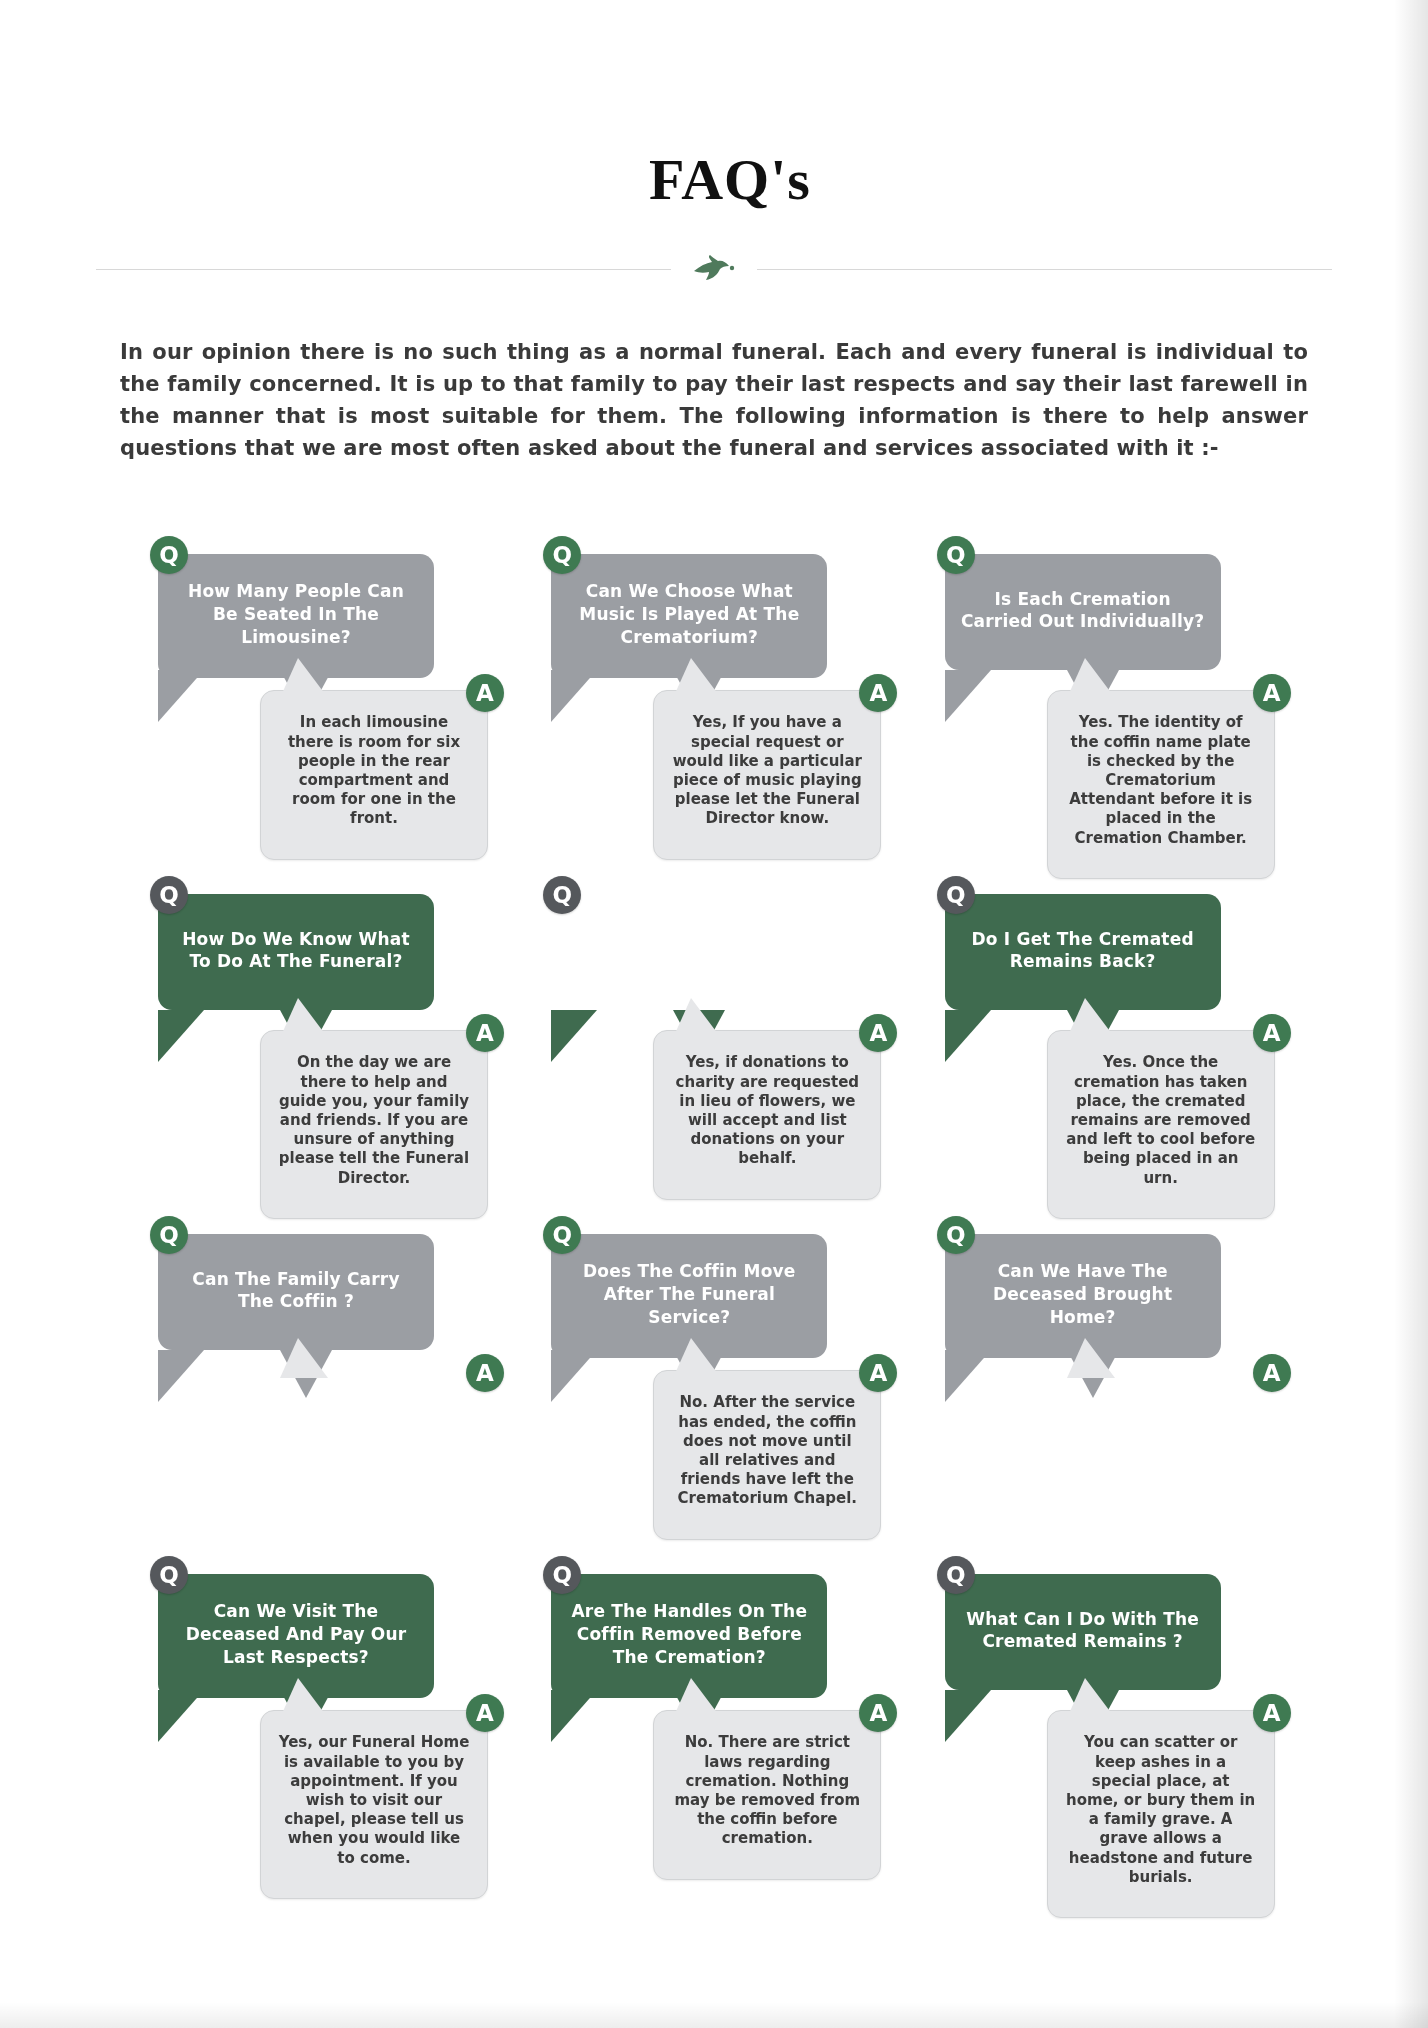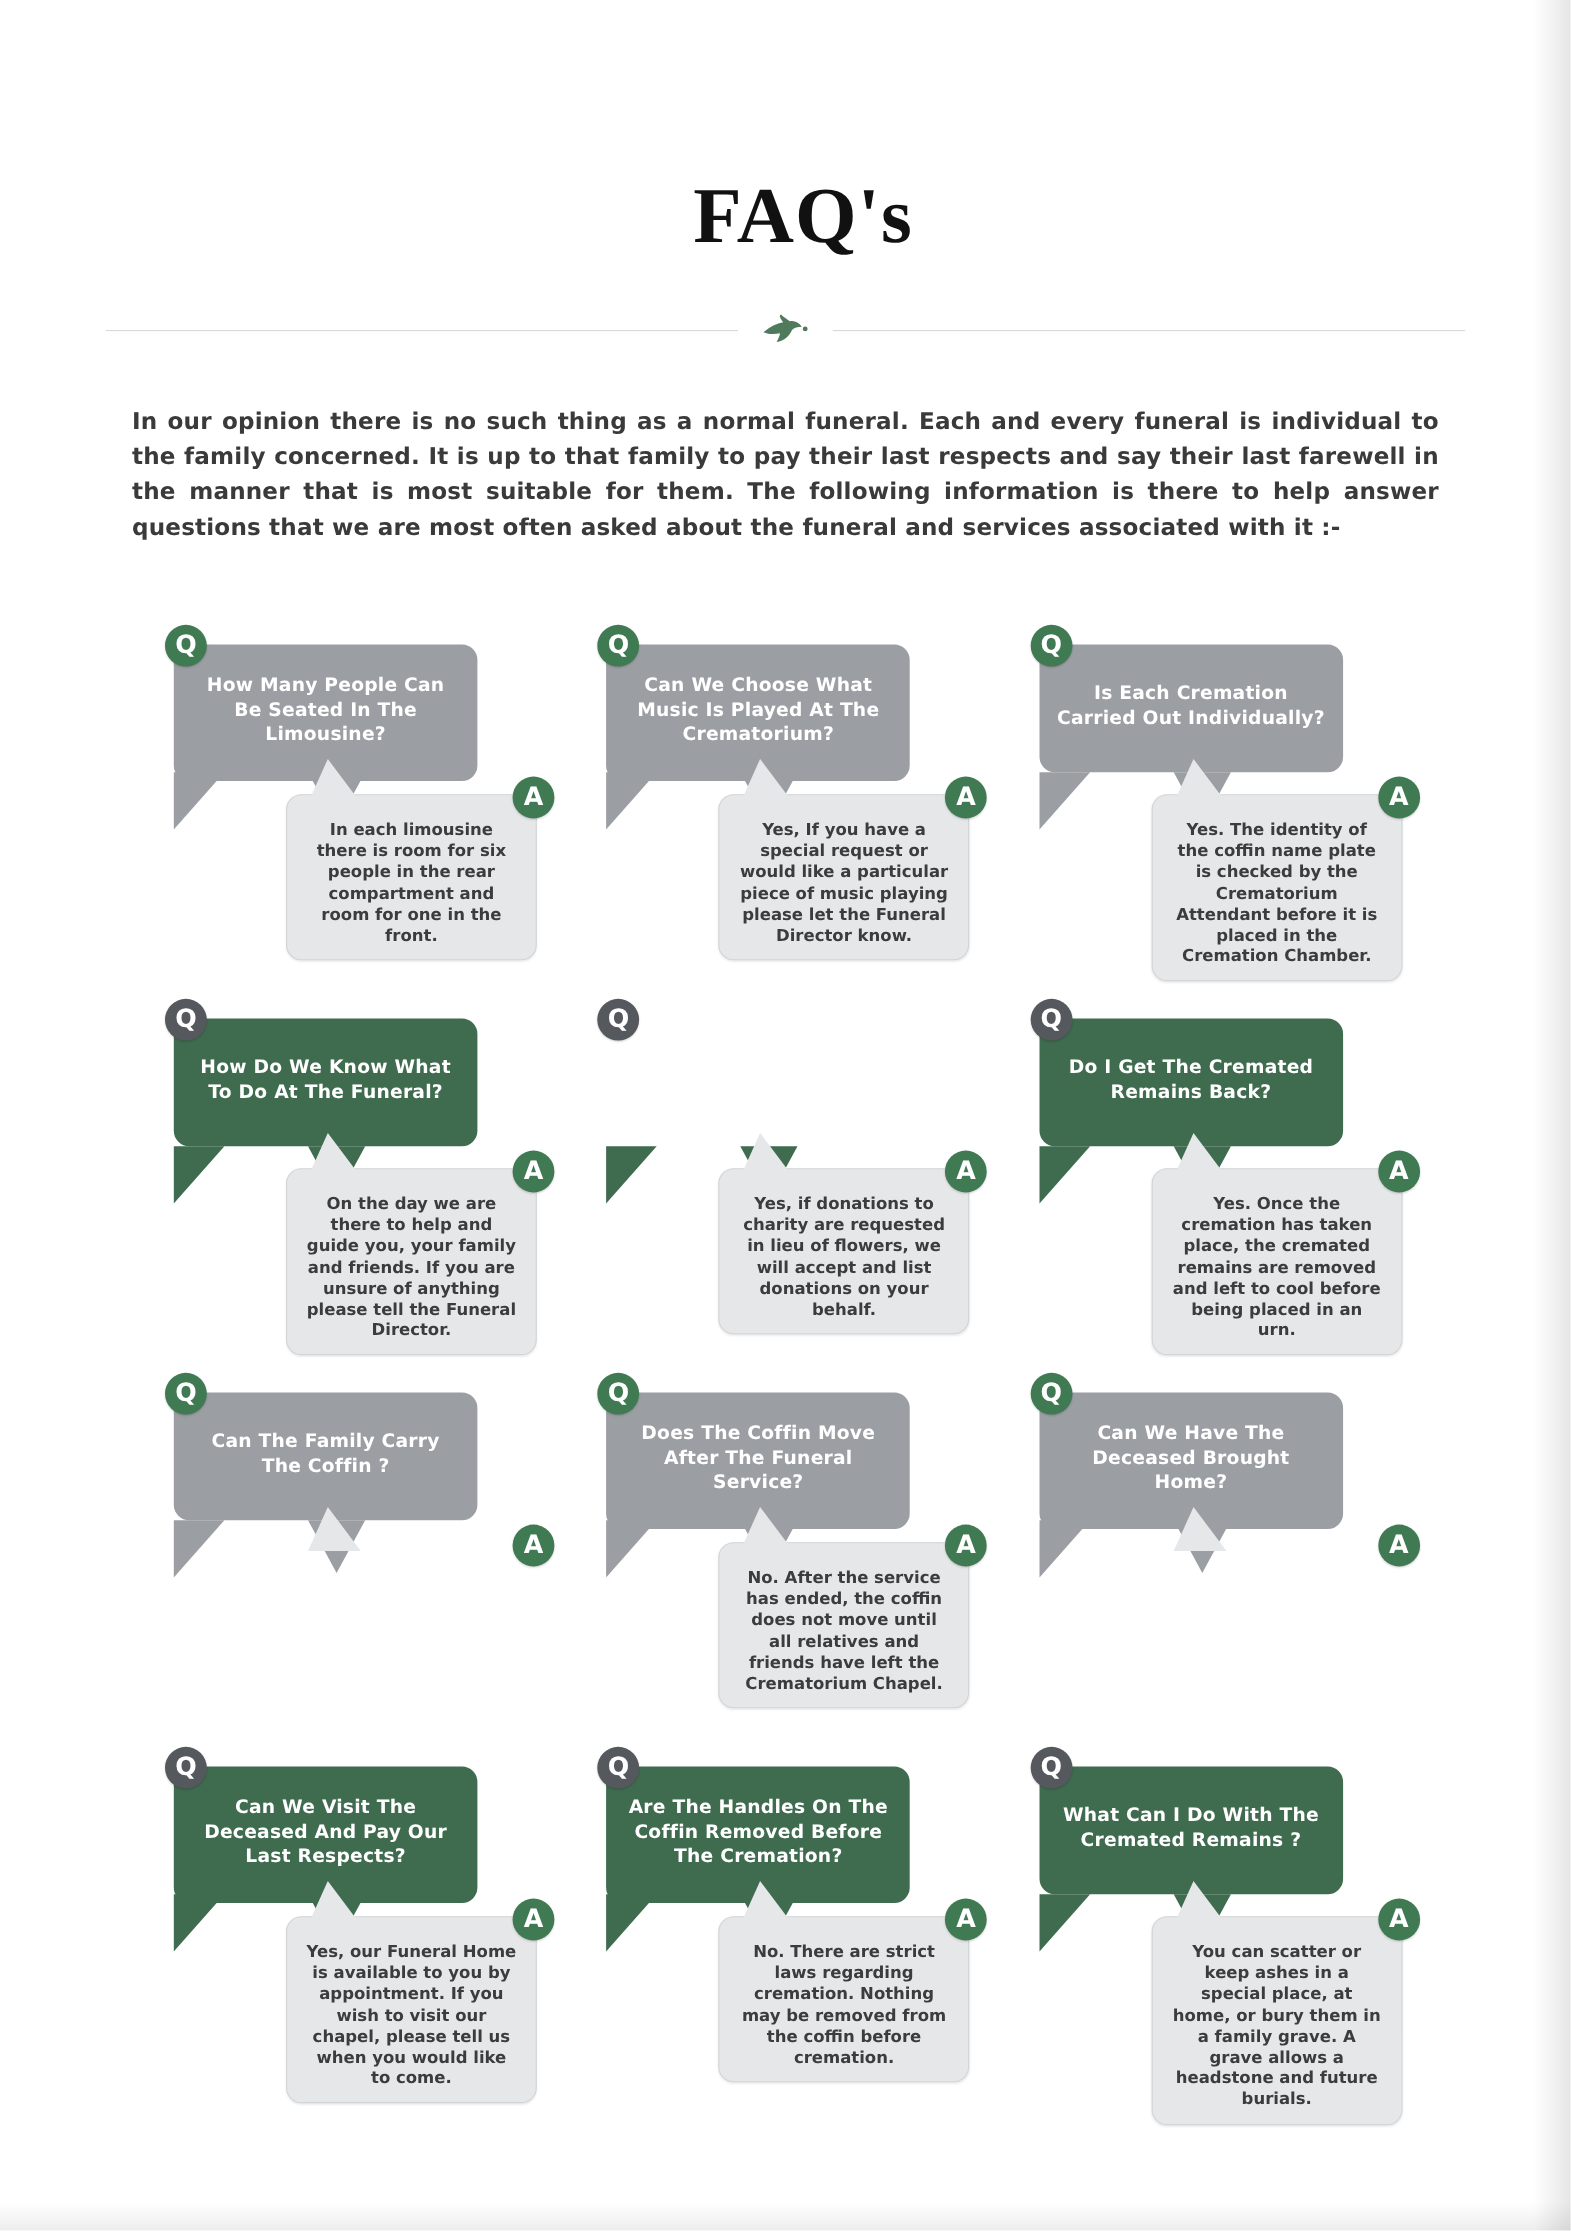--- a/index.html
+++ b/index.html
@@ -34,21 +34,21 @@
     width: 100%; height: 26px;
     background: linear-gradient(to bottom, rgba(0,0,0,0.0), rgba(0,0,0,0.07));
     pointer-events: none;
     z-index: 3;
   }
 
   
   .page-title {
     text-align: center;
     font-family: "Liberation Serif", serif;
-    font-size: 72px;
+    font-size: 58px;
     color: #111111;
     letter-spacing: 1px;
     padding-top: 112px;
     line-height: 1;
     margin-left: 32px;
   }
   .divider-wrap {
     position: relative;
     margin-top: 40px;
     height: 40px;
@@ -149,21 +149,21 @@
 
   
   .a-bubble {
     position: absolute;
     left: 110px;
     top: 158px;
     width: 228px;
     border-radius: 14px;
     background: #e6e7e9;
     border: 1px solid #d2d4d6;
-    padding: 22px 16px 12px 16px;
+    padding: 22px 16px 30px 16px;
     box-sizing: border-box;
     color: #3c3c3c;
     font-family: "DejaVu Sans", sans-serif;
     font-weight: 700;
     font-size: 15px;
     line-height: 1.28;
     text-align: center;
     min-height: 132px;
     display: flex;
     align-items: center;

